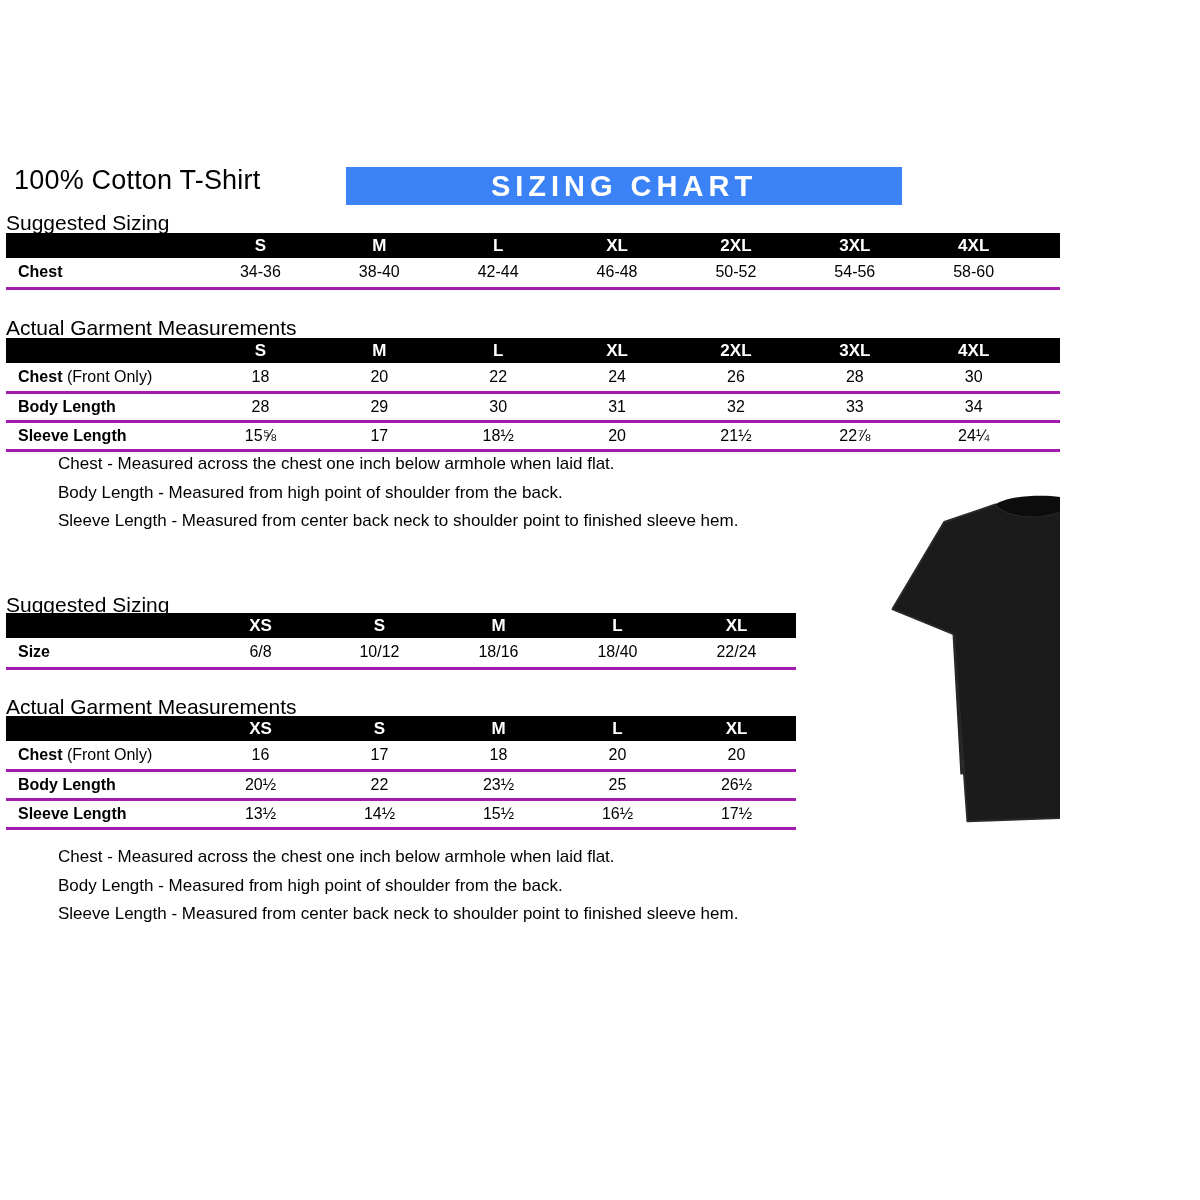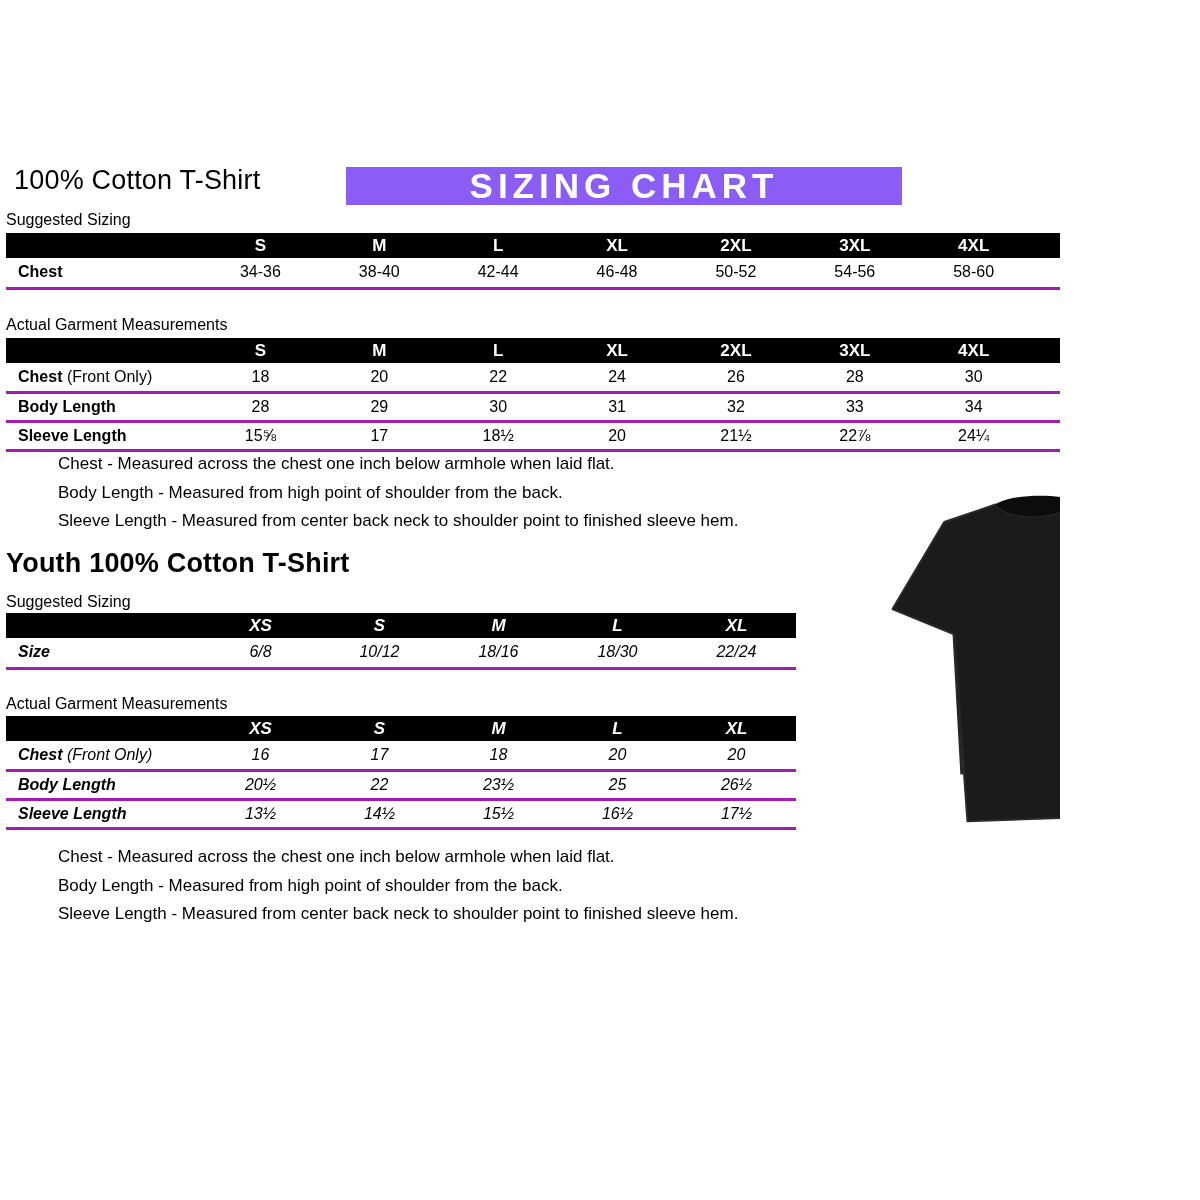--- a/index.html
+++ b/index.html
@@ -5,27 +5,27 @@
   * { margin:0; padding:0; box-sizing:border-box; }
   html,body { background:#ffffff; }
   .canvas {
     position:relative; width:1060px; height:1200px; background:#ffffff;
     font-family:"Liberation Sans", sans-serif; color:#000; overflow:hidden;
   }
   .big-title { position:absolute; left:14px; top:165px; font-size:27px; letter-spacing:0.2px; }
   .big-title.bold { font-weight:bold; left:6px; }
   .banner {
     position:absolute; left:346px; top:167px; width:556px; height:38px;
-    background:#8b5cf6; color:#fff; display:flex; align-items:center; justify-content:center;
-    font-size:35px; font-weight:bold; letter-spacing:5px;
-  }
-  .sec-label { position:absolute; left:6px; font-size:16px; }
+    background:#3b82f6; color:#fff; display:flex; align-items:center; justify-content:center;
+    font-size:29px; font-weight:bold; letter-spacing:5px;
+  }
+  .sec-label { position:absolute; left:6px; font-size:21px; }
   table.tbl { position:absolute; left:6px; border-collapse:collapse; table-layout:fixed; }
   table.tbl.wide { width:1146px; }
-  table.tbl.narrow { width:790px;font-style:italic; }
+  table.tbl.narrow { width:790px; }
   .tbl col.c-lbl { width:195px; }
   .tbl thead th {
     background:#000; color:#fff; font-weight:bold; font-size:17px;
     height:25px; text-align:center; padding:0;
   }
   .tbl tbody td {
     font-size:16px; text-align:center; height:29px;
     border-bottom:3px solid #a21caf; padding:0;
   }
   .tbl tbody tr.tall td { height:30px; }
@@ -148,21 +148,20 @@
       </tr>
     </tbody>
   </table>
 
   <div class="notes" style="top:450px">
     <div>Chest - Measured across the chest one inch below armhole when laid flat.</div>
     <div>Body Length - Measured from high point of shoulder from the back.</div>
     <div>Sleeve Length - Measured from center back neck to shoulder point to finished sleeve hem.</div>
   </div>
 
-  <div class="big-title bold" style="top:548px">Youth 100% Cotton T-Shirt</div>
 
   <div class="sec-label" style="top:593px">Suggested Sizing</div>
 
   <table class="tbl narrow" style="top:613px">
     <colgroup>
         <col class="c-lbl">
         <col>
         <col>
         <col>
         <col>
@@ -177,21 +176,21 @@
         <th>L</th>
         <th>XL</th>
       </tr>
     </thead>
     <tbody>
       <tr class="tall">
         <td class="lbl b">Size</td>
         <td>6/8</td>
         <td>10/12</td>
         <td>18/16</td>
-        <td>18/30</td>
+        <td>18/40</td>
         <td>22/24</td>
       </tr>
     </tbody>
   </table>
 
   <div class="sec-label" style="top:695px">Actual Garment Measurements</div>
 
   <table class="tbl narrow" style="top:716px">
     <colgroup>
         <col class="c-lbl">

